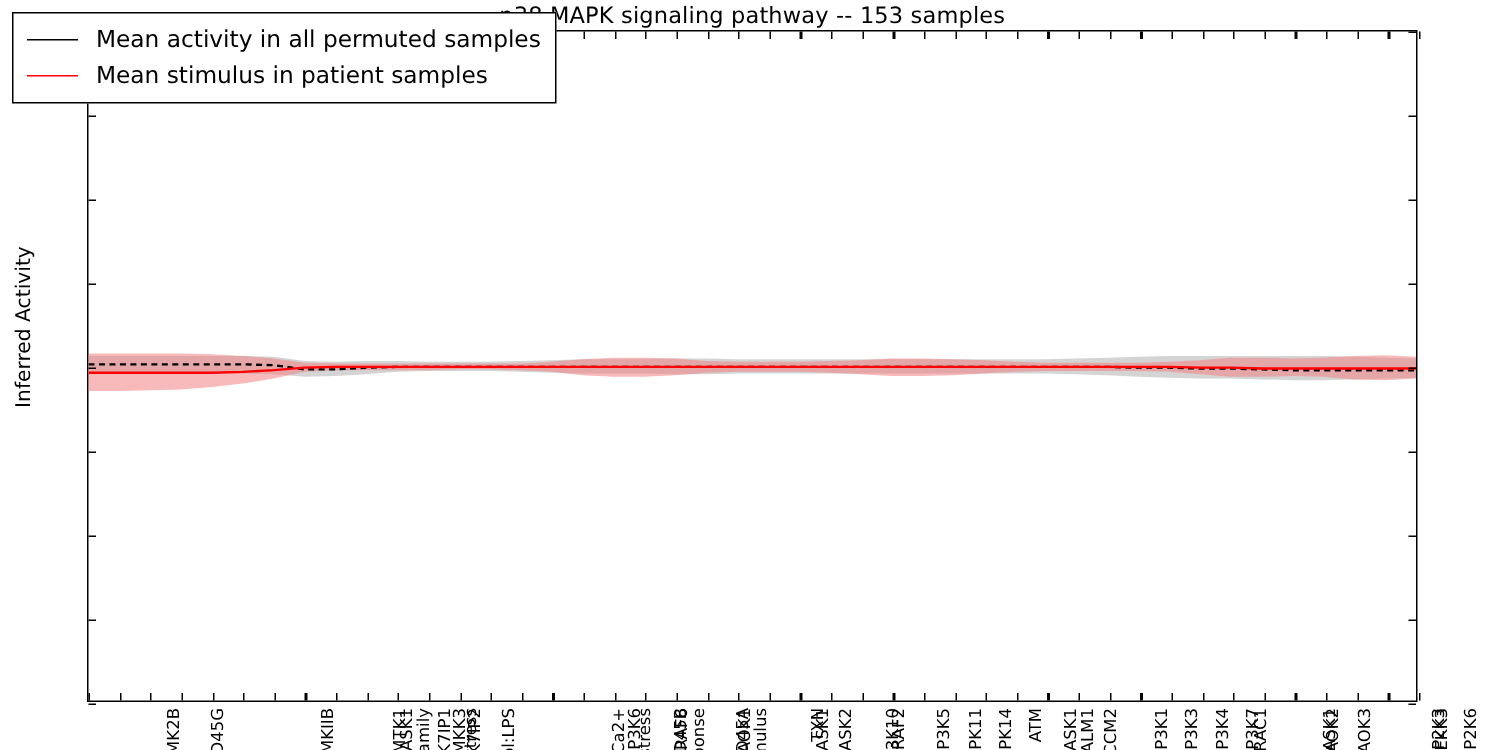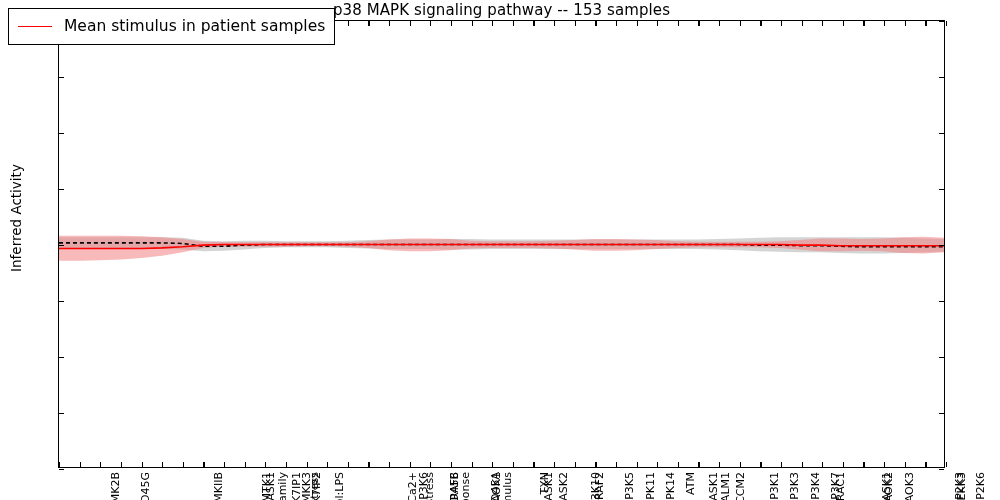--- a/index.html
+++ b/index.html
@@ -196,20 +196,24 @@
       <div class="xtick-mark" style="left: 866.372px;"></div>
       <div class="xtick-mark top" style="left: 866.372px;"></div>
       <div class="xtick-mark" style="left: 887px;"></div>
       <div class="xtick-mark top" style="left: 887px;"></div>
     </div>
 
   <div id="y-axis-label">Inferred Activity</div>
 
   <div id="legend">
     <div class="legend-row">
+      <span class="legend-swatch"></span>
+      <span class="legend-text">Mean activity in all permuted samples</span>
+    </div>
+    <div class="legend-row">
       <span class="legend-swatch red"></span>
       <span class="legend-text">Mean stimulus in patient samples</span>
     </div>
   </div>
 
 <div class="xtick-label" style="left: 62.5px; top: 472px;">CAMK2B</div>
     <div class="xtick-label" style="left: 83.1279px; top: 472px;">GADD45G</div>
     <div class="xtick-label" style="left: 103.756px; top: 472px;">CaM/Ca2+/CAMKIIB</div>
     <div class="xtick-label" style="left: 124.384px; top: 472px;">CaM/Ca2+/CAMKIIB/ASK1</div>
     <div class="xtick-label" style="left: 145.012px; top: 472px;">GADD45/MTK1/MTK1</div>

